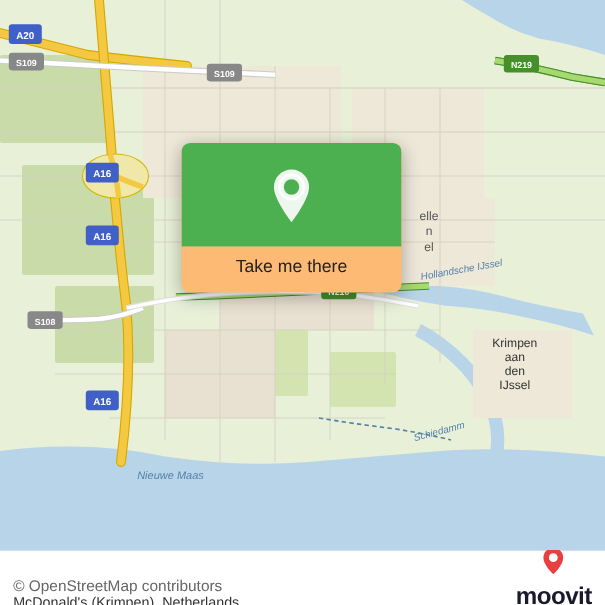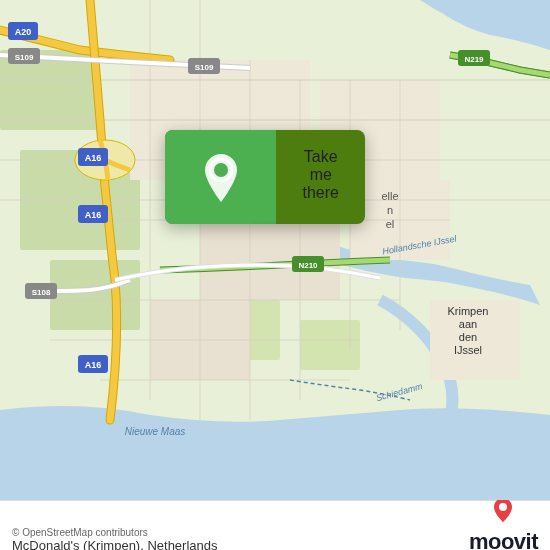--- a/index.html
+++ b/index.html
@@ -26,25 +26,25 @@
       position: absolute;
       top: 0; left: 0;
     }
 
     
     #popup-card {
       position: absolute;
       top: 130px;
       left: 165px;
       width: 200px;
-      background: #4d7c0f;
+      background: #fdba74;
       border-radius: 8px;
       box-shadow: 0 4px 16px rgba(0,0,0,0.3);
       display: flex;
-      flex-direction: row;
+      flex-direction: column;
       align-items: center;
       overflow: hidden;
       z-index: 10;
     }
 
     #popup-icon-area {
       background-color: #4caf50;
       width: 100%;
       display: flex;
       justify-content: center;
@@ -89,21 +89,21 @@
       justify-content: space-between;
       padding: 0 12px;
     }
 
     #footer-left {
       display: flex;
       flex-direction: column;
     }
 
     #footer-credit {
-      font-size: 10px;
+      font-size: 14px;
       color: #666;
       margin-top: 28px;
     }
 
     #footer-title {
       font-size: 13px;
       color: #333;
       font-weight: 500;
     }
 

